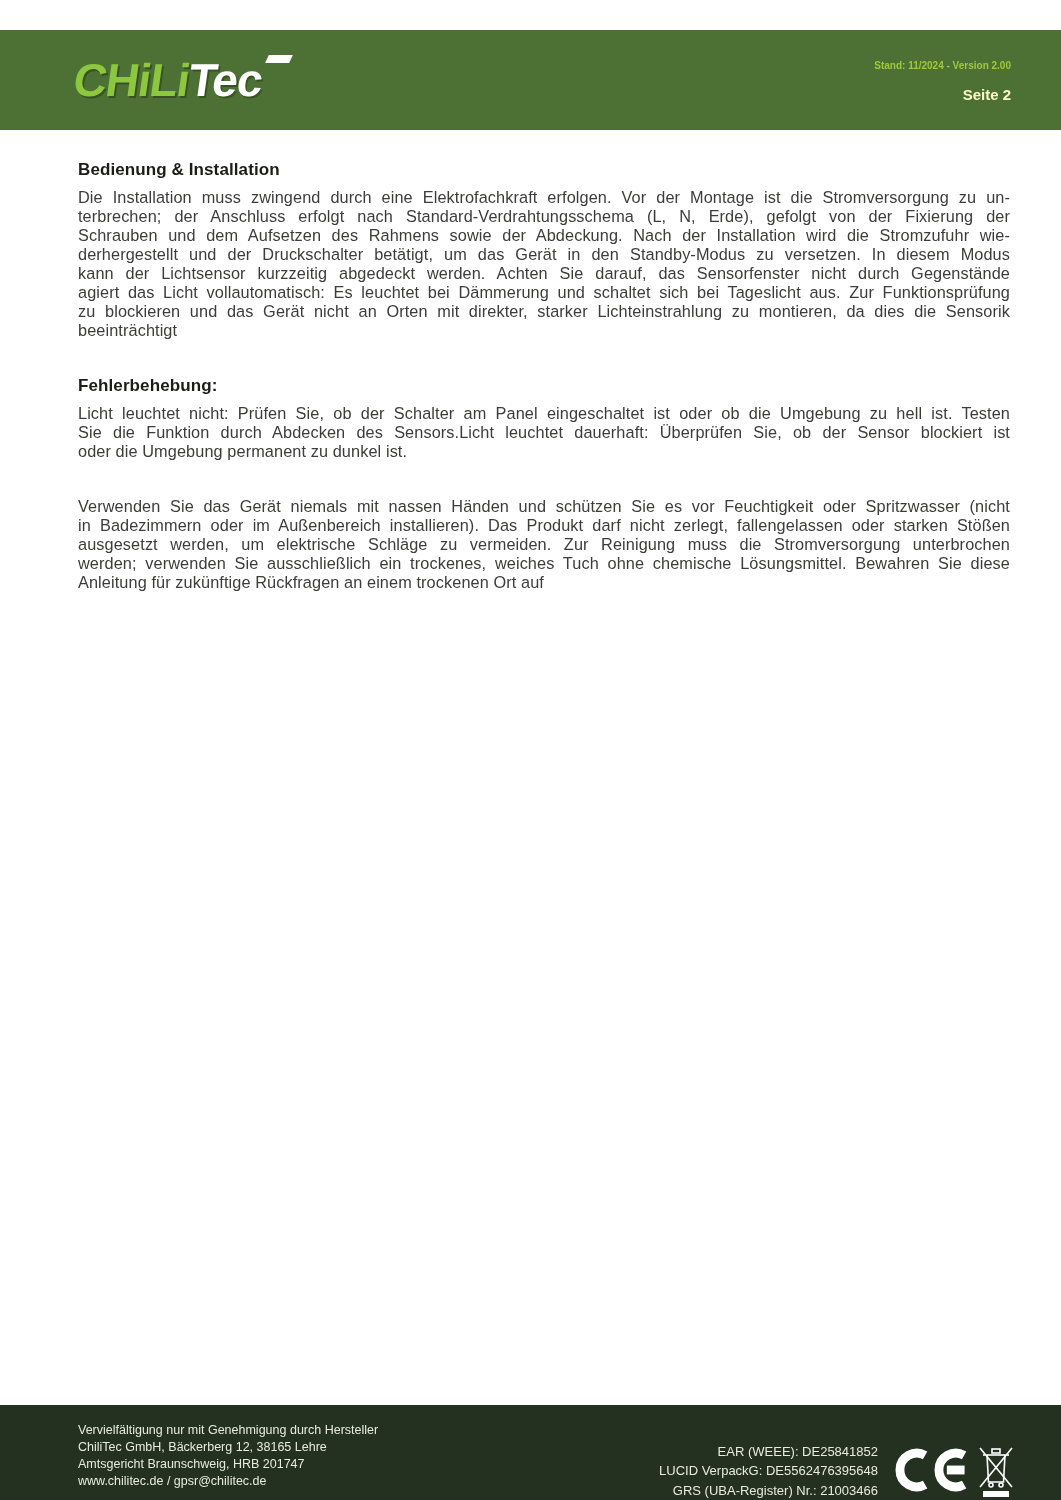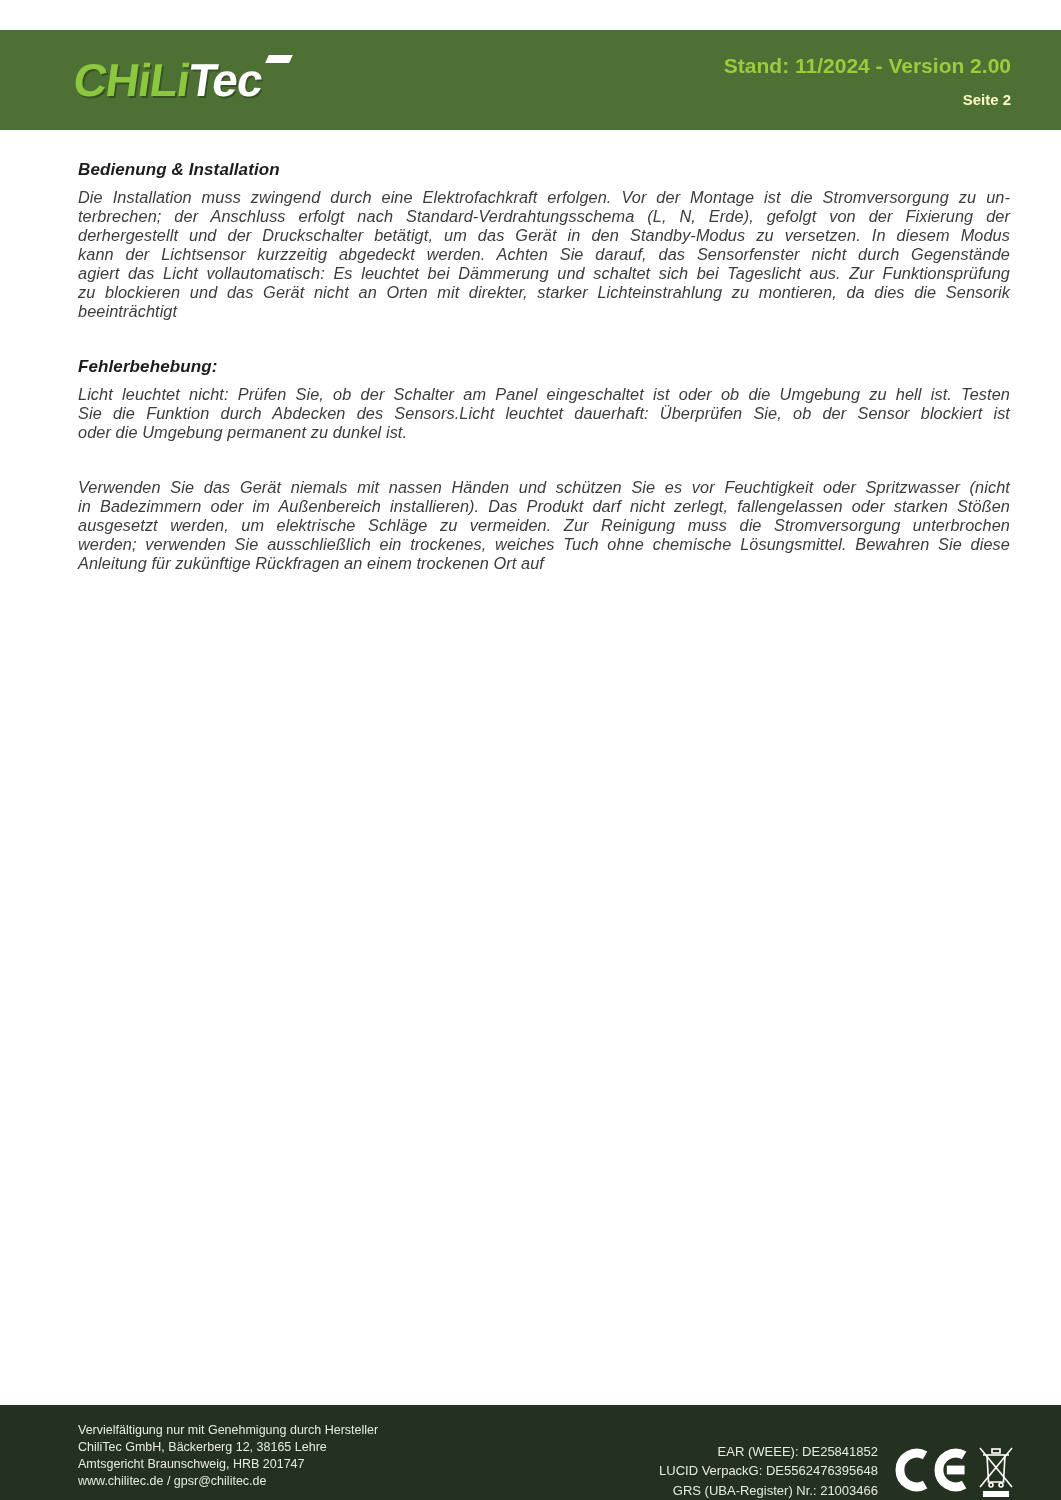--- a/index.html
+++ b/index.html
@@ -43,36 +43,35 @@
     position: absolute;
     top: 1px; right: -26px;
     width: 24px; height: 8px;
     background: #ffffff;
     transform: skewX(-18deg);
   }
   .header-meta { text-align: right; line-height: 1; padding-top: 2px; }
   .header-version {
     color: #9ccb3c;
     font-weight: 700;
-    font-size: 21px;
+    font-size: 10px;
     margin-bottom: 16px;
   }
   .header-page {
     color: #fef9c3;
     font-weight: 700;
     font-size: 15px;
   }
 
   
   .content {
     position: absolute;
     top: 160px;
     left: 78px;
     width: 932px;
-    font-style: italic;
   }
   .text-section { margin-bottom: 36px; }
   .section-heading {
     font-size: 17px;
     font-weight: 700;
     color: #1c1c1a;
     margin-bottom: 8px;
     letter-spacing: 0.1px;
   }
   .section-body {
@@ -138,20 +137,21 @@
       <div class="header-page">Seite 2</div>
     </div>
   </div>
 
   <main class="content" id="sections-root">
       <section class="text-section">
         <h2 class="section-heading">Bedienung &amp; Installation</h2>
         <div class="section-body">
           <div class="line">Die Installation muss zwingend durch eine Elektrofachkraft erfolgen. Vor der Montage ist die Stromversorgung zu un-</div>
           <div class="line">terbrechen; der Anschluss erfolgt nach Standard-Verdrahtungsschema (L, N, Erde), gefolgt von der Fixierung der</div>
+          <div class="line">Schrauben und dem Aufsetzen des Rahmens sowie der Abdeckung. Nach der Installation wird die Stromzufuhr wie-</div>
           <div class="line">derhergestellt und der Druckschalter betätigt, um das Gerät in den Standby-Modus zu versetzen. In diesem Modus</div>
           <div class="line">kann der Lichtsensor kurzzeitig abgedeckt werden. Achten Sie darauf, das Sensorfenster nicht durch Gegenstände</div>
           <div class="line">agiert das Licht vollautomatisch: Es leuchtet bei Dämmerung und schaltet sich bei Tageslicht aus. Zur Funktionsprüfung</div>
           <div class="line">zu blockieren und das Gerät nicht an Orten mit direkter, starker Lichteinstrahlung zu montieren, da dies die Sensorik</div>
           <div class="line last">beeinträchtigt</div>
         </div>
       </section>
       <section class="text-section">
         <h2 class="section-heading">Fehlerbehebung:</h2>
         <div class="section-body">

